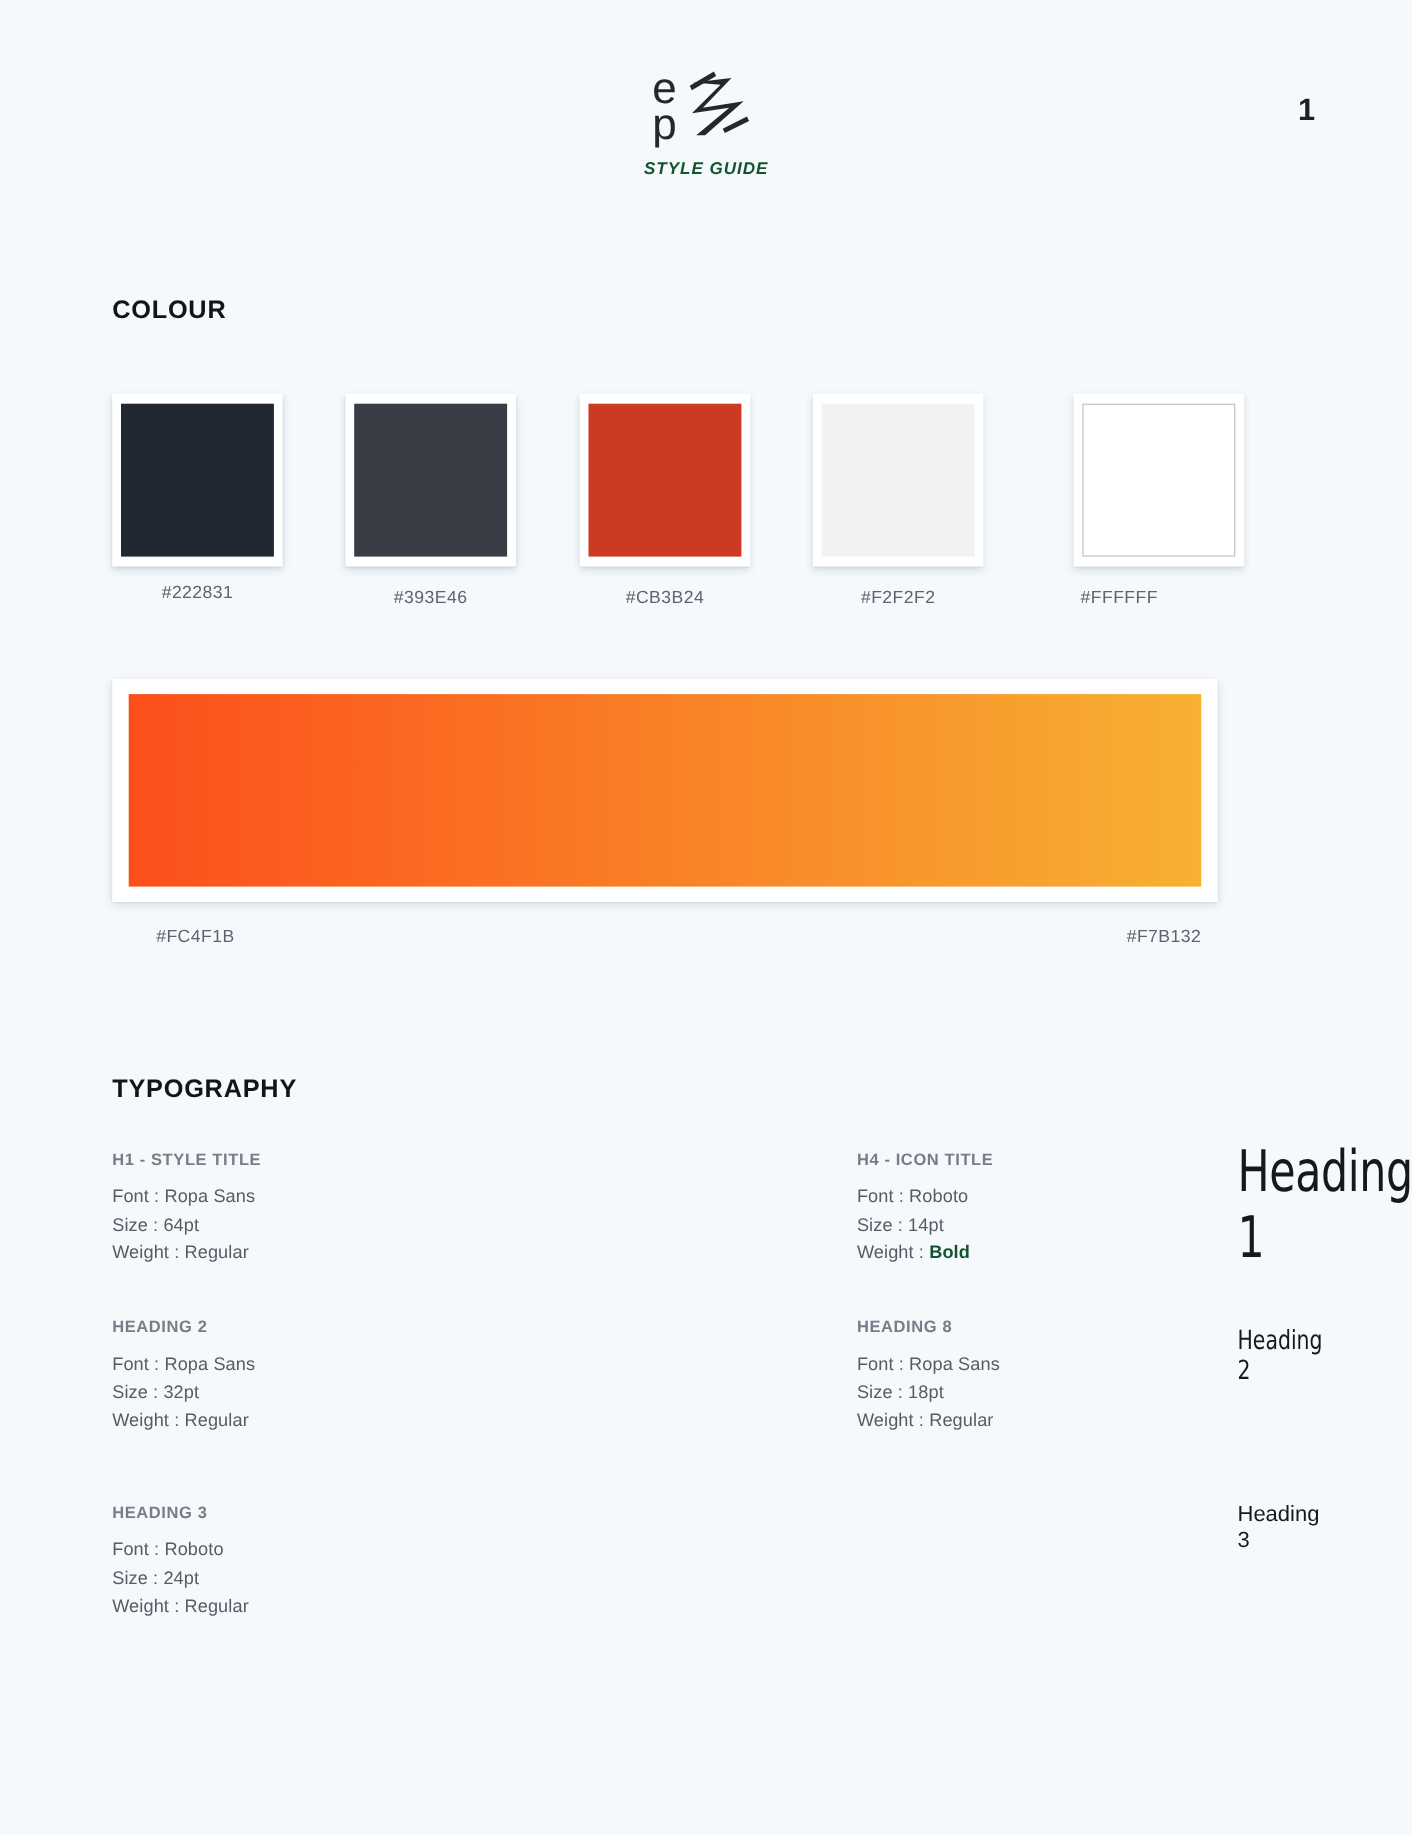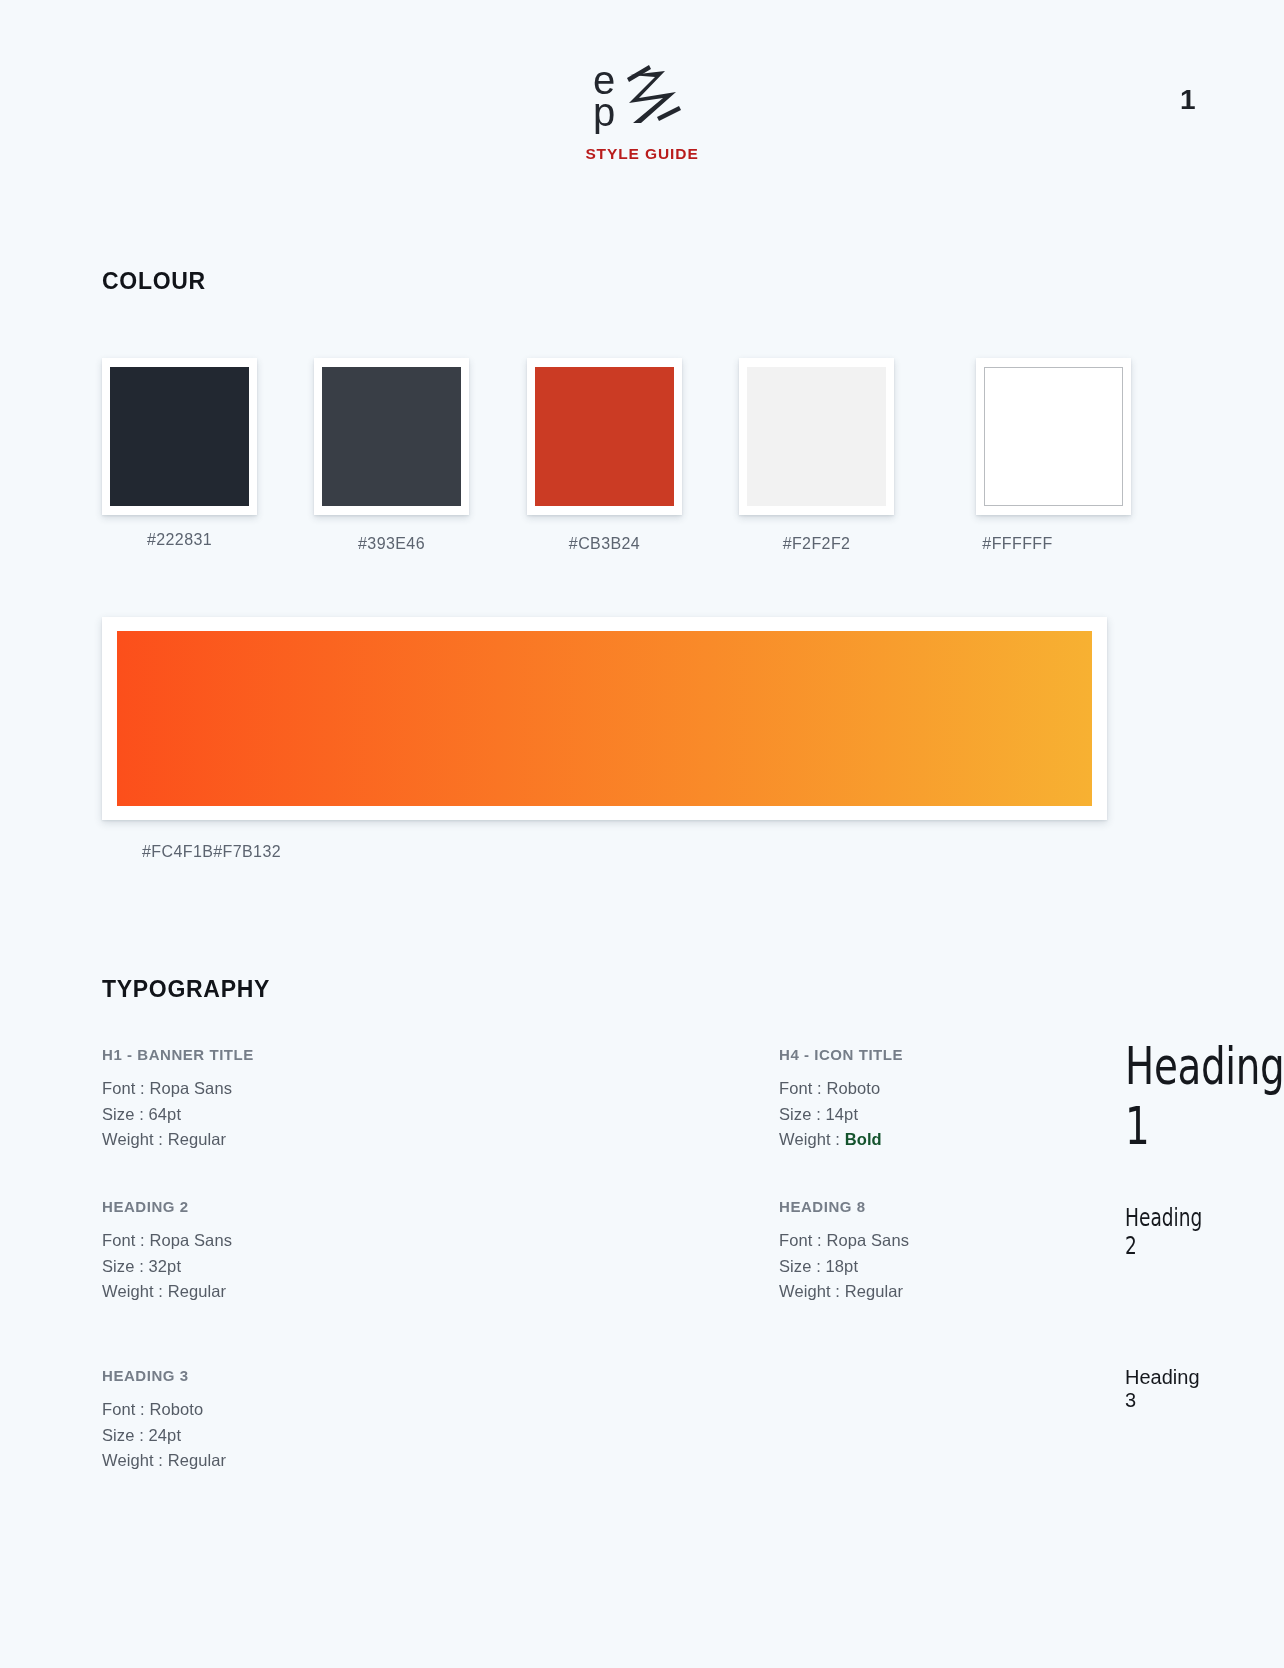--- a/index.html
+++ b/index.html
@@ -16,21 +16,22 @@
   
   .header{position:absolute;top:0;left:0;width:1284px;height:190px;}
   .logo-wrap{
     position:absolute;left:0;right:0;top:62px;
     display:flex;flex-direction:column;align-items:center;
   }
   .logo-mark{width:98px;height:72px;display:block;}
   .logo-sub{
     margin-top:11px;
     font-size:15.5px;font-weight:700;letter-spacing:.9px;
-    color:#b91c1c;
+    color:#14532d;
+    font-style:italic;
   }
   .page-num{
     position:absolute;right:88px;top:84px;
     font-size:28px;font-weight:700;color:#1d2127;
     letter-spacing:.5px;
   }
 
   
   .section-title{
     position:absolute;left:102px;
@@ -70,21 +71,21 @@
     position:absolute;left:102px;top:617px;
     width:1005px;height:203px;
     background:#ffffff;
     box-shadow:0 3px 8px rgba(40,55,75,.16), 0 1px 2px rgba(40,55,75,.10);
     display:flex;align-items:center;justify-content:center;
     box-sizing:border-box;
   }
   .grad-bar{width:975px;height:175px;}
   .grad-labels{
     position:absolute;left:102px;top:843px;width:1005px;
-    display:flex;
+    display:flex;justify-content:space-between;
   }
   .grad-labels span{
     font-size:16px;color:#5c6470;letter-spacing:.4px;
   }
   .grad-labels .left{margin-left:40px;}
   .grad-labels .right{margin-right:15px;}
 
   
   .typo{position:absolute;left:0;top:1046px;width:1284px;}
   .typo-col{position:absolute;}
@@ -186,21 +187,21 @@
   <div class="grad-labels">
     <span class="left">#FC4F1B</span>
     <span class="right">#F7B132</span>
   </div>
 
   <div class="section-title" id="typo-title">TYPOGRAPHY</div>
 
   <div class="typo">
     <div class="typo-col col-left">
       <div class="spec" id="h1-spec">
-        <div class="lbl">H1 - BANNER TITLE</div>
+        <div class="lbl">H1 - STYLE TITLE</div>
         <div class="line">Font :  Ropa Sans</div>
         <div class="line">Size :  64pt</div>
         <div class="line"><span>Weight :  </span><span>Regular</span></div>
       </div>
       <div class="spec" id="h2-spec">
         <div class="lbl">HEADING 2</div>
         <div class="line">Font :  Ropa Sans</div>
         <div class="line">Size :  32pt</div>
         <div class="line"><span>Weight :  </span><span>Regular</span></div>
       </div>

